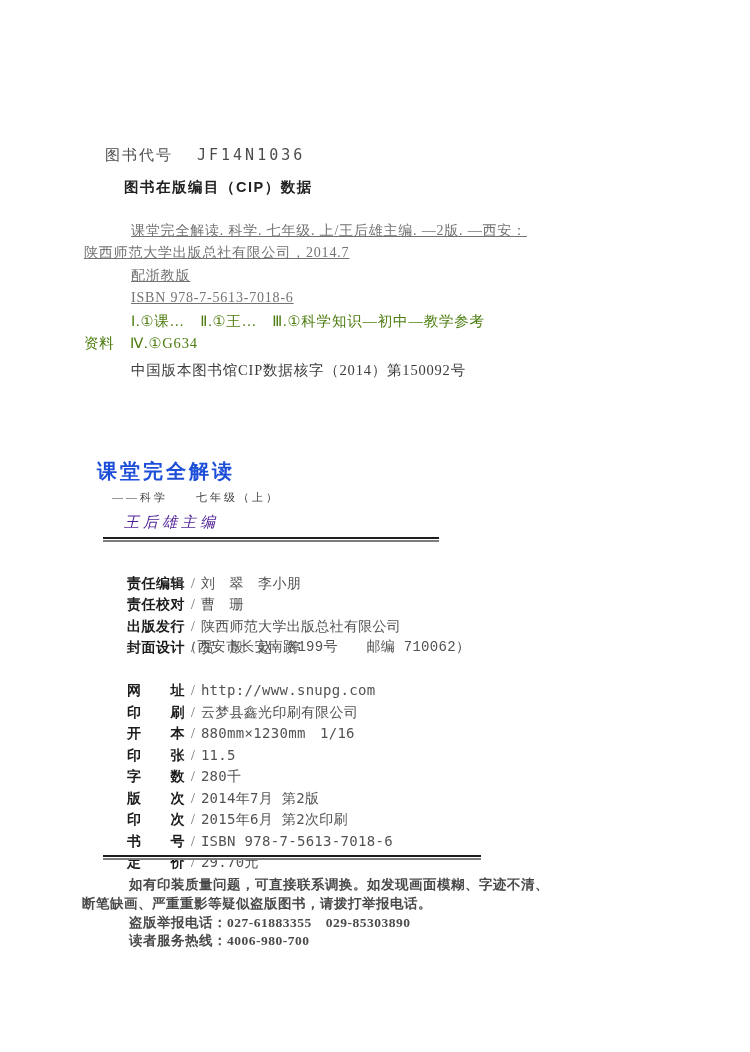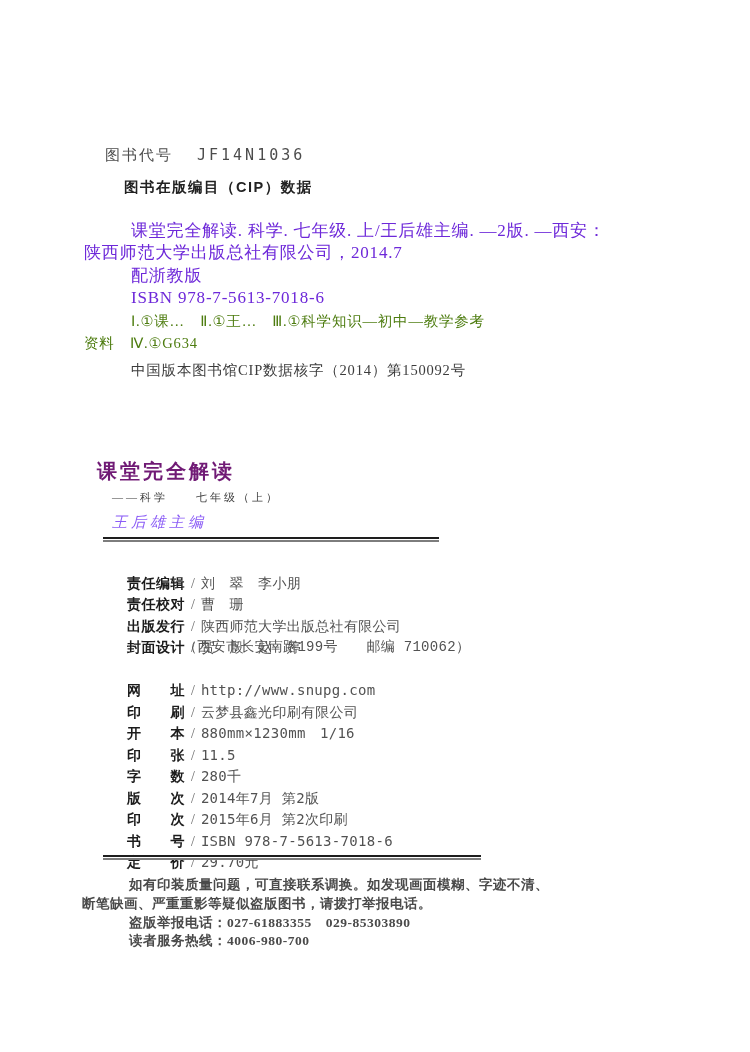--- a/index.html
+++ b/index.html
@@ -8,35 +8,35 @@
 
   
   .book-code{position:absolute;left:105px;top:146px;font-size:15px;color:#4c4c4c;letter-spacing:2px;}
   .bc-val{margin-left:1.6em;font-family:"DejaVu Sans Mono",monospace;letter-spacing:3px;color:#4c4c4c;}
 
   
   .cip-heading{position:absolute;left:124px;top:178px;font-family:"Liberation Sans",sans-serif;
                font-weight:bold;font-size:14.5px;color:#222;letter-spacing:1.5px;}
 
   
-  .cip-body{position:absolute;left:84px;top:220px;width:560px;font-size:17px;
-            line-height:22.4px;color:#6d28d9;letter-spacing:0.8px;}
+  .cip-body{position:absolute;left:84px;top:220px;width:560px;font-size:14px;
+            line-height:22.4px;color:#737373;letter-spacing:0.8px;text-decoration:underline;}
   .cip-class{position:absolute;left:84px;top:310px;width:560px;font-size:14.5px;
              line-height:22.4px;color:#4d7c0f;letter-spacing:0.8px;}
   .cip-registry{position:absolute;left:84px;top:361px;width:560px;font-size:14.5px;
                 color:#3c3c3c;letter-spacing:0.8px;text-indent:47px;}
   .indent{text-indent:47px;}
   .ln{white-space:pre-wrap;}
 
   
   .book-title{position:absolute;left:97px;top:458px;font-family:"Liberation Sans",sans-serif;
-              font-weight:bold;font-size:20px;color:#701a75;letter-spacing:3px;}
+              font-weight:bold;font-size:20px;color:#1d4ed8;letter-spacing:3px;}
   .book-subtitle{position:absolute;left:112px;top:490px;font-size:11px;color:#3c3c3c;letter-spacing:3px;white-space:pre-wrap;}
-  .book-editor{position:absolute;left:112px;top:513px;font-size:15px;font-style:italic;
-               color:#8b5cf6;letter-spacing:4px;}
+  .book-editor{position:absolute;left:124px;top:513px;font-size:15px;font-style:italic;
+               color:#4c1d95;letter-spacing:4px;}
 
   
   .rule{position:absolute;height:1px;border-top:2px solid #1e1e1e;border-bottom:2px solid #7d7d7d;background:#fff;}
   .rule-top{left:103px;top:537px;width:336px;}
   .rule-bottom{left:103px;top:855px;width:378px;}
 
   
   .colophon{position:absolute;left:106px;top:551px;font-size:14px;}
   .crow{height:21.5px;line-height:21.5px;white-space:pre;}
   .clabel{display:inline-block;width:60px;font-family:"Liberation Sans",sans-serif;

